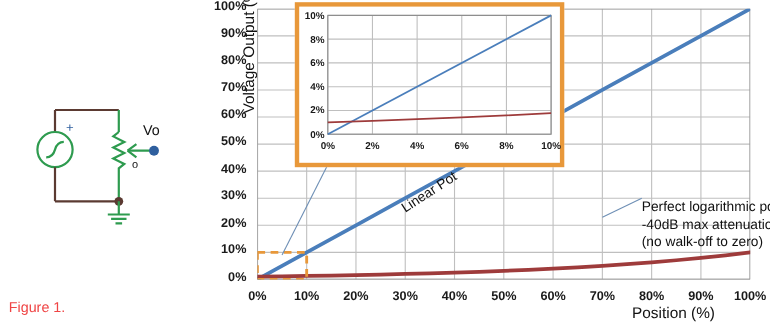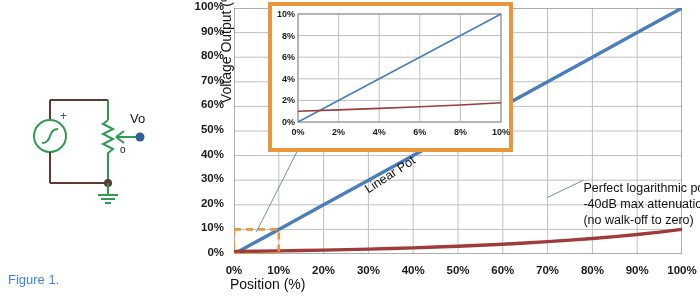--- a/index.html
+++ b/index.html
@@ -1,30 +1,30 @@
 <!DOCTYPE html>
 <html><head>
 <meta charset="utf-8">
 <style>
   html,body{margin:0;padding:0;background:#ffffff;}
   body{width:700px;height:297px;position:relative;overflow:hidden;
        font-family:"Liberation Sans",sans-serif;color:#1a1a1a;}
 
-  .fig-caption{position:absolute;left:8px;top:272px;font-size:13px;color:#3b82f6;}
+  .fig-caption{position:absolute;left:8px;top:272px;font-size:13px;color:#ef4444;}
 
   
   .circuit{position:absolute;left:20px;top:95px;width:150px;height:110px;}
   .circuit svg{display:block;}
 
   
   .chart-wrap{position:absolute;left:182px;top:0px;width:518px;height:297px;}
   .ylabel{position:absolute;left:-46px;top:36px;width:180px;
           transform:rotate(-90deg);transform-origin:center center;
           text-align:center;font-size:14px;color:#111;}
-  .xlabel{position:absolute;left:48px;top:276px;width:420px;text-align:left;
+  .xlabel{position:absolute;left:48px;top:276px;width:420px;text-align:right;
           font-size:14px;color:#111;}
 
   .ytick{position:absolute;right:0;text-align:right;font-size:11.5px;
          font-weight:bold;color:#1a1a1a;white-space:nowrap;}
   .yticks{position:absolute;left:0px;top:0px;width:48px;height:260px;}
   .xticks{position:absolute;left:52px;top:258px;width:448px;height:22px;}
   .xtick{position:absolute;font-size:11.5px;font-weight:bold;color:#1a1a1a;
          transform:translateX(-50%);white-space:nowrap;}
 
   .plot{position:absolute;left:52px;top:8px;width:448px;height:246px;}

